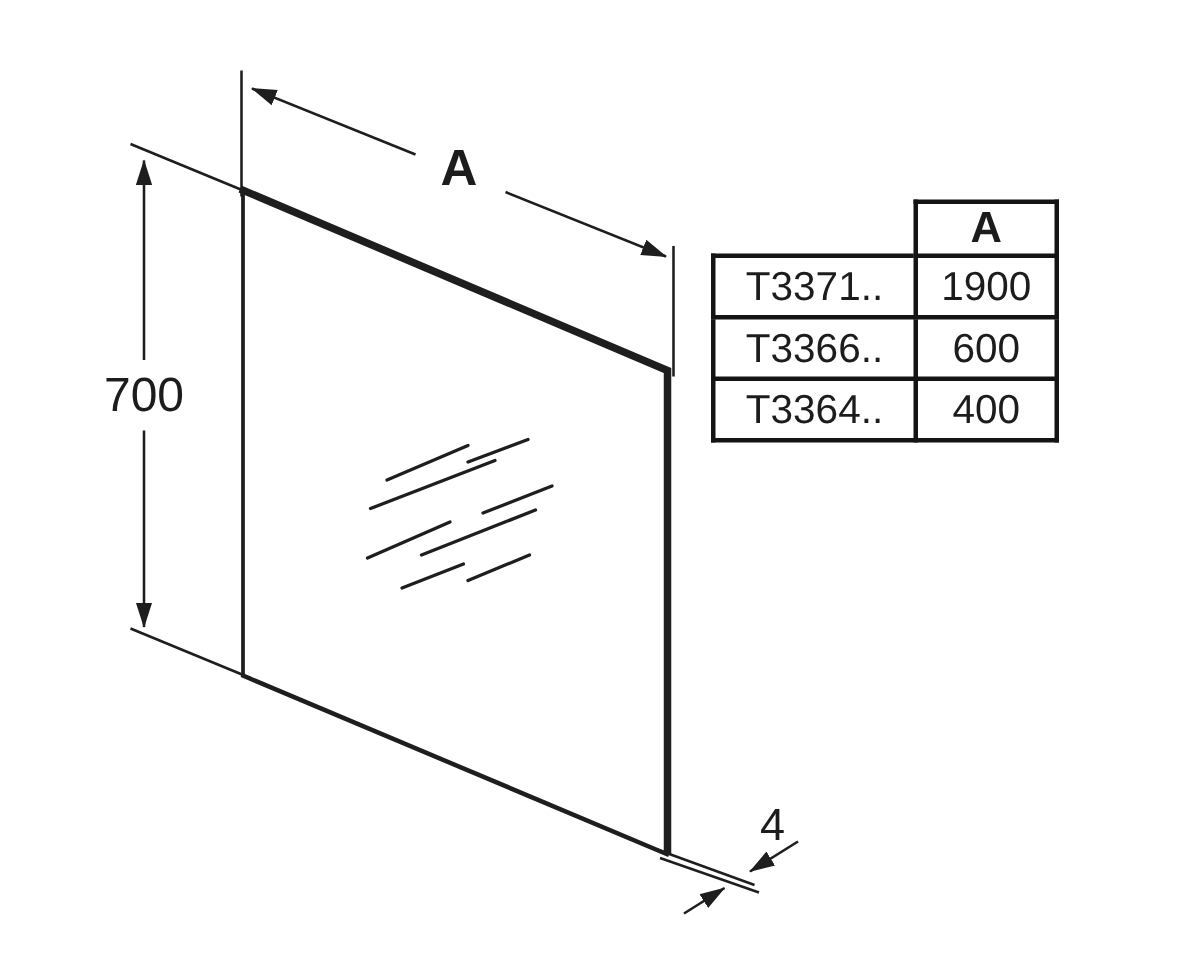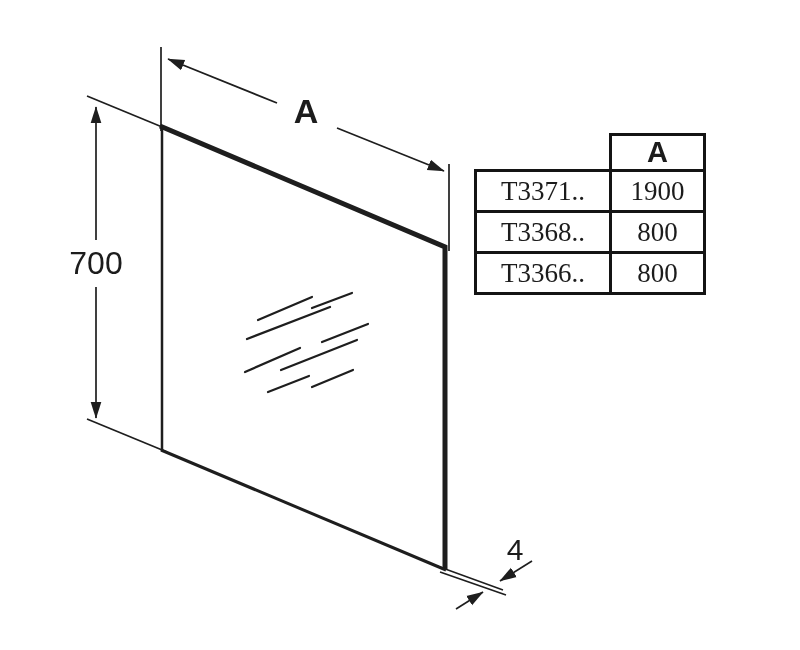--- a/index.html
+++ b/index.html
@@ -52,21 +52,20 @@
     height: 33px;
     font-weight: bold;
     font-size: 29px;
   }
   .size-table thead td.ghost {
     border: none;
     background: transparent;
   }
   .size-table tbody td {
     height: 38px;
-    font-family: Liberation Serif, serif;
   }
 </style>
 </head>
 <body>
 
 <div class="canvas">
 
   <svg class="drawing-svg" width="800" height="650" viewBox="0 0 800 650">
     <defs>
       <marker id="arrow" viewBox="0 0 10 10" refX="9.6" refY="5" markerWidth="10" markerHeight="10" orient="auto-start-reverse">
@@ -125,23 +124,23 @@
         <td class="ghost col-code"></td>
         <td class="col-val">A</td>
       </tr>
     </thead>
     <tbody>
       <tr>
         <td class="col-code">T3371..</td>
         <td class="col-val">1900</td>
       </tr>
       <tr>
-        <td class="col-code">T3368..</td>
-        <td class="col-val">800</td>
+        <td class="col-code">T3366..</td>
+        <td class="col-val">600</td>
       </tr>
       <tr>
-        <td class="col-code">T3366..</td>
-        <td class="col-val">800</td>
+        <td class="col-code">T3364..</td>
+        <td class="col-val">400</td>
       </tr>
     </tbody>
   </table>
 
 </div>
 
 </body></html>

